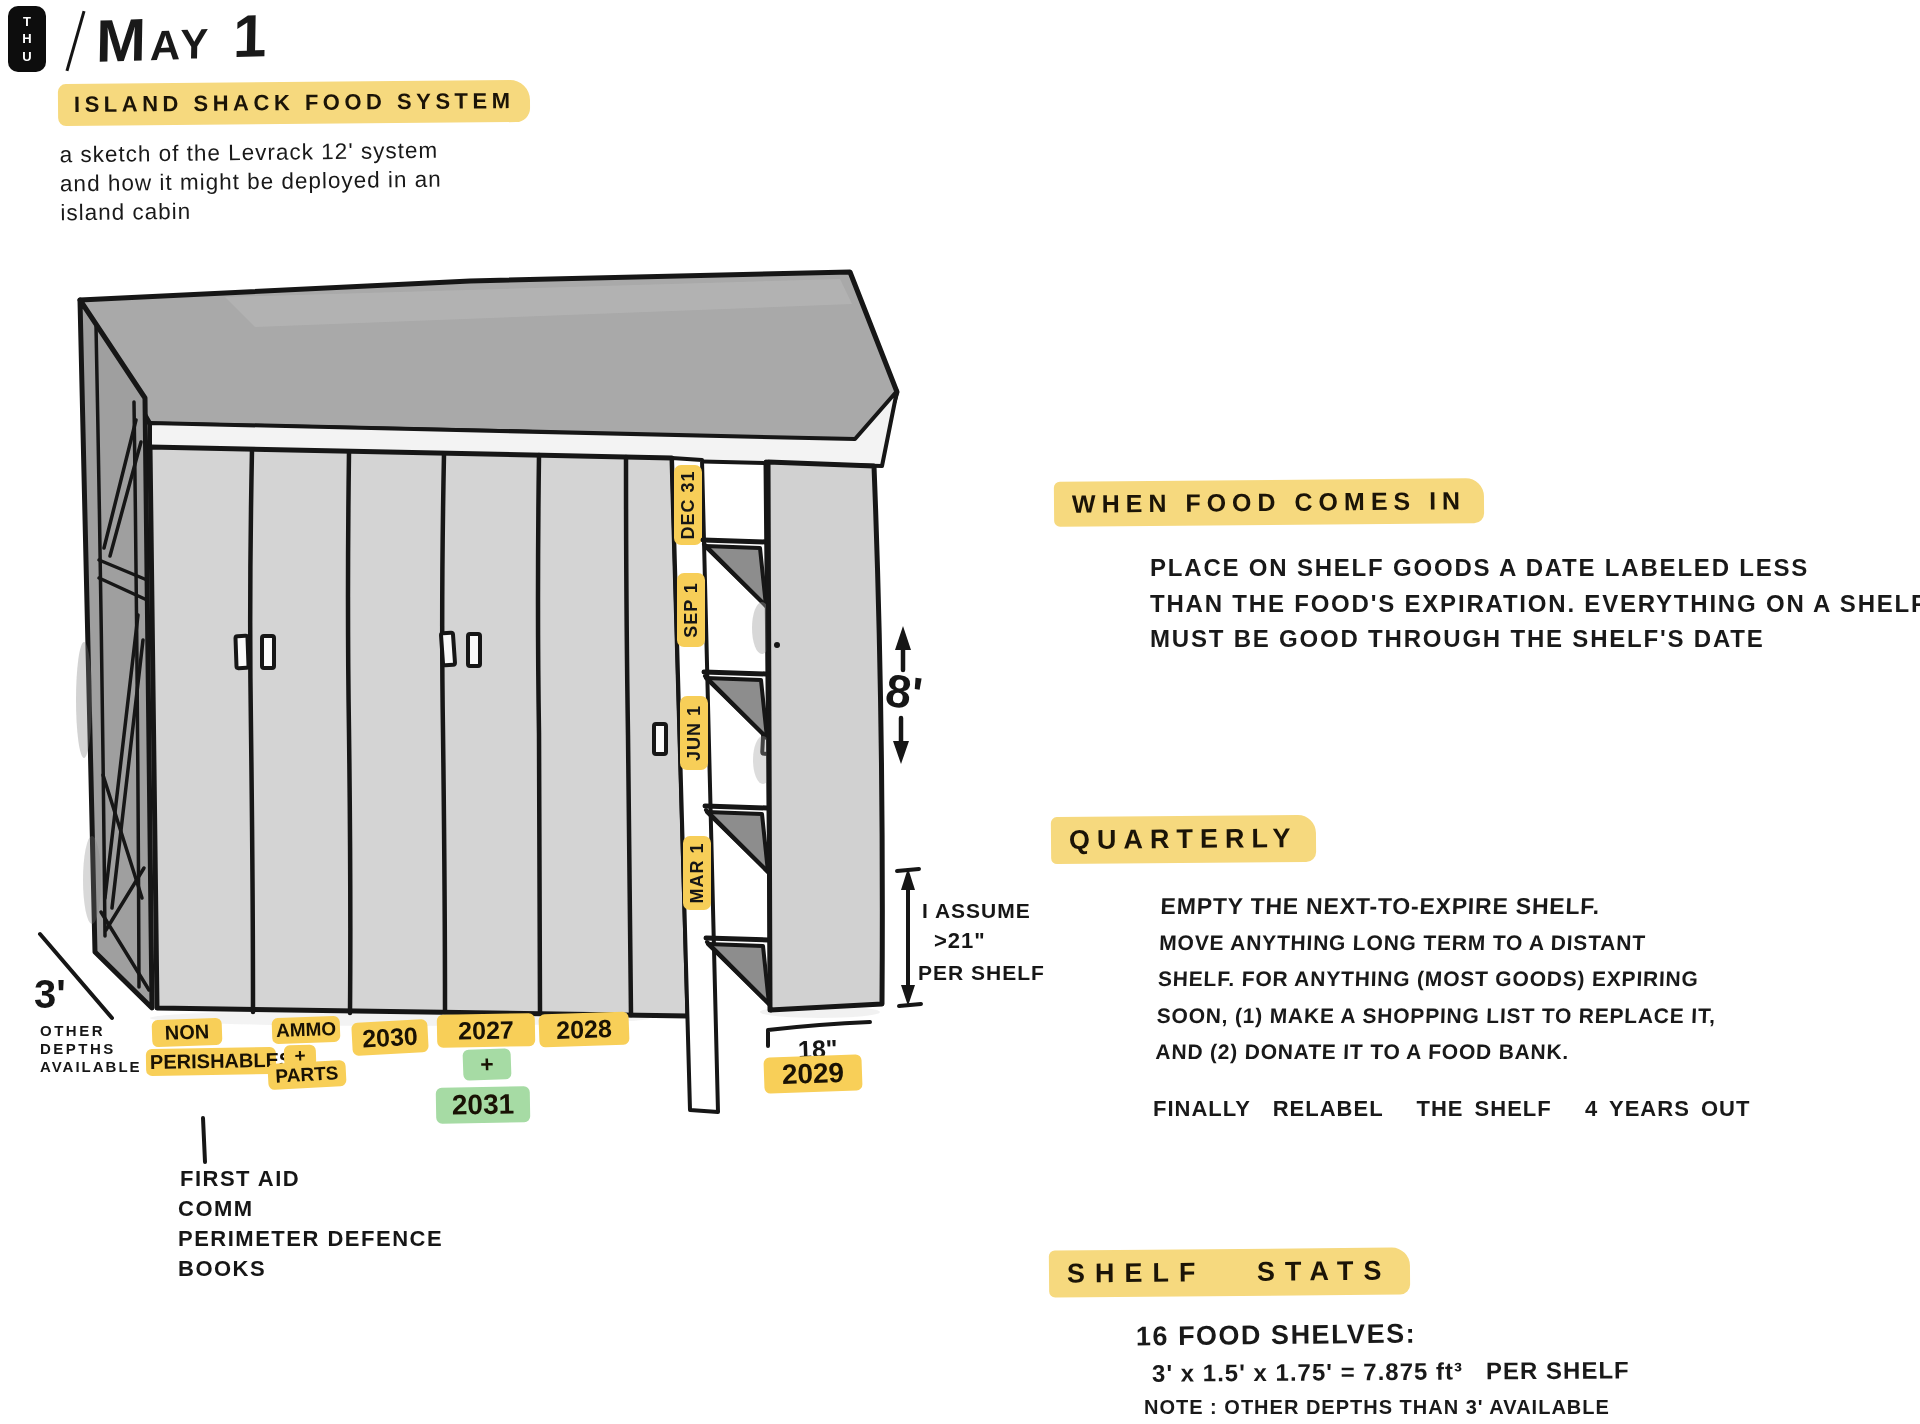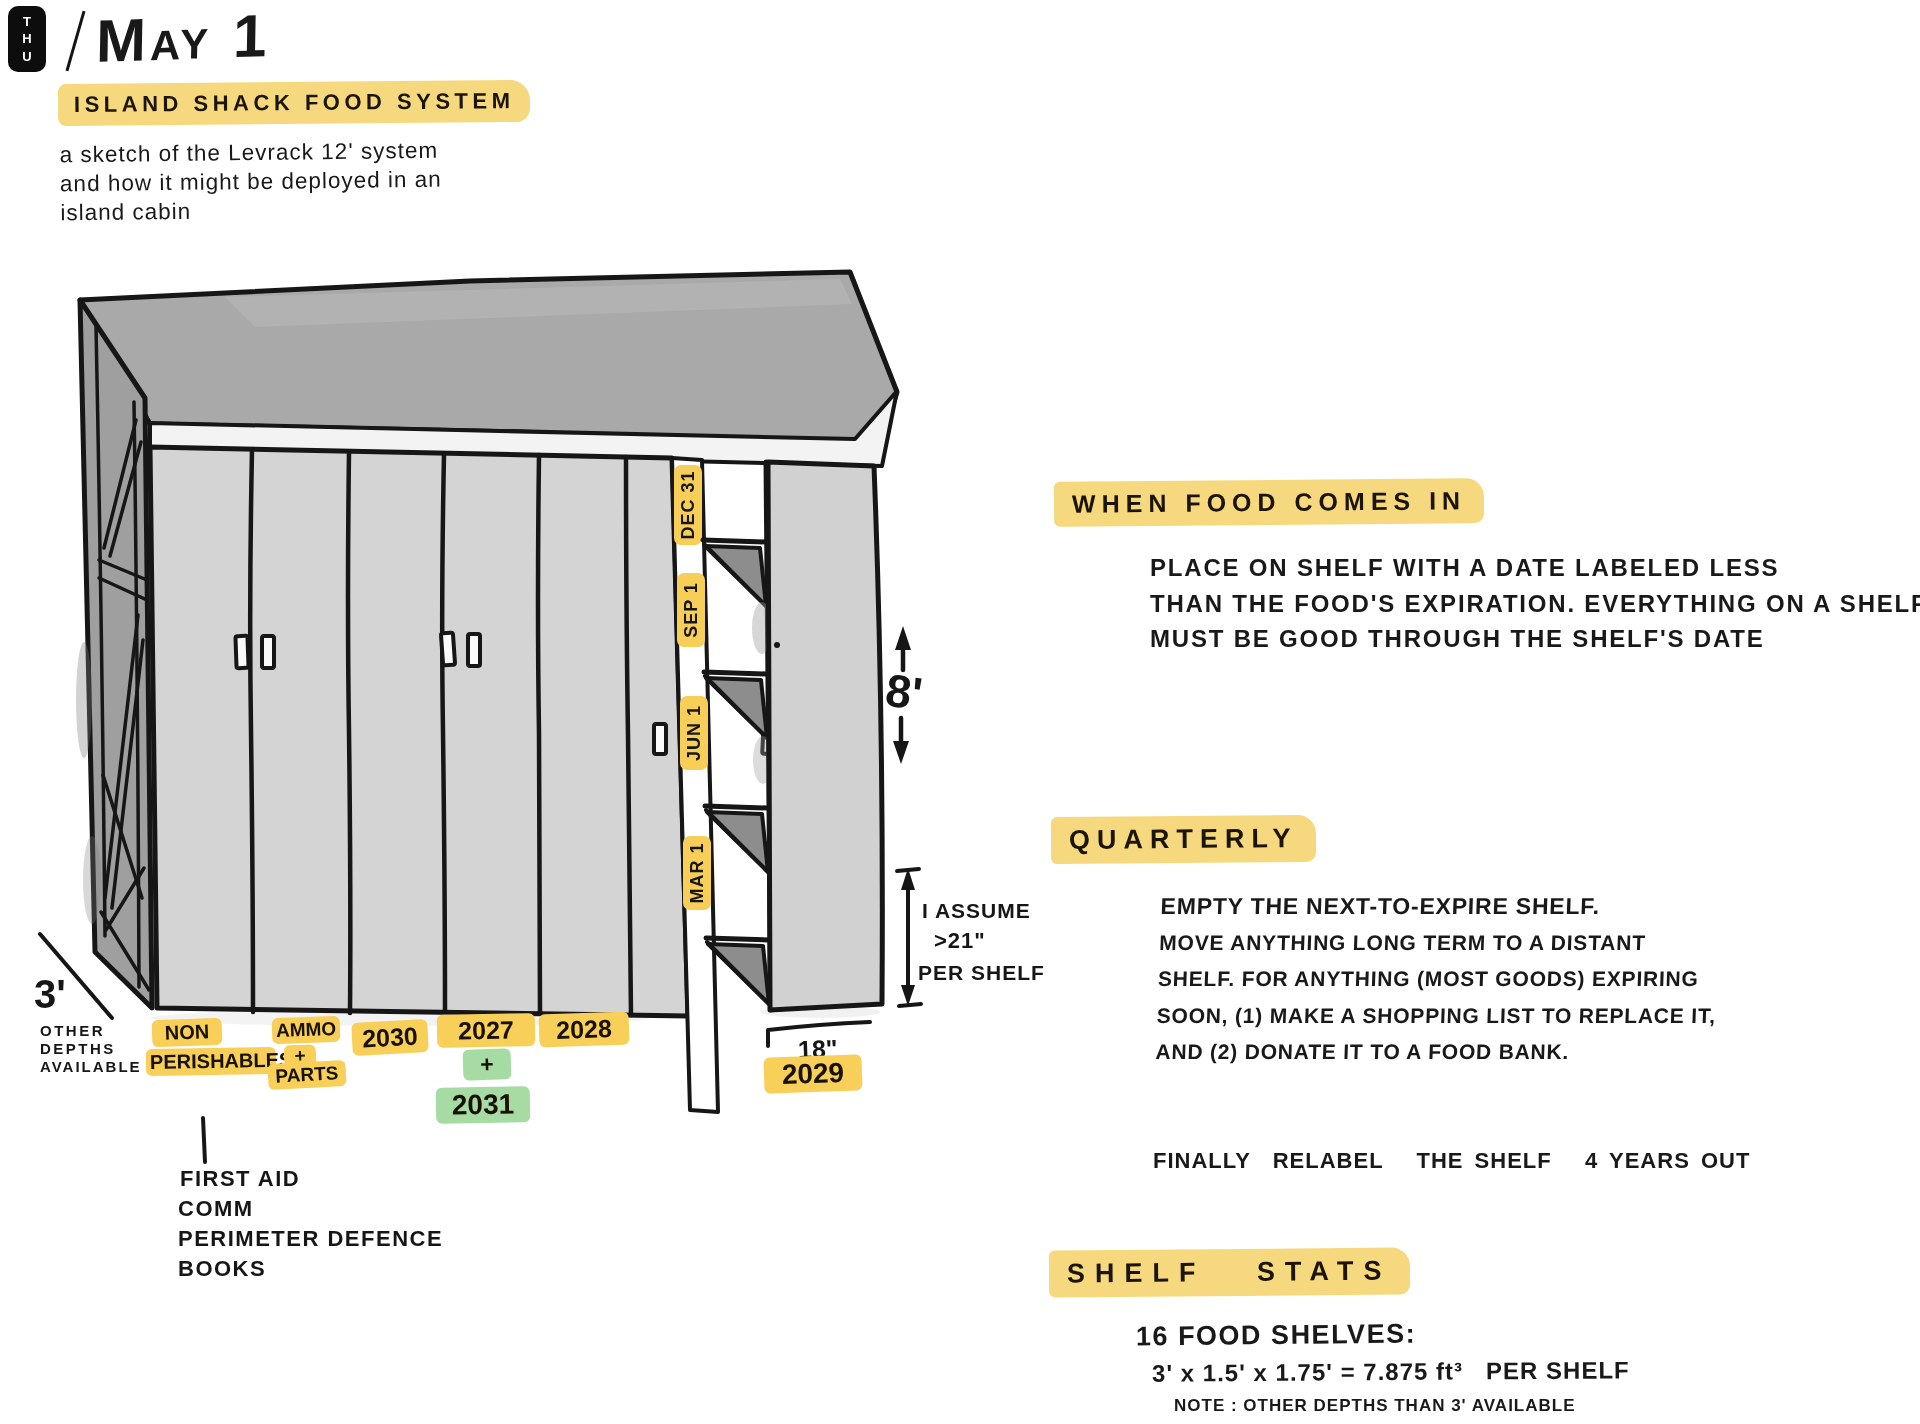--- a/index.html
+++ b/index.html
@@ -179,35 +179,35 @@
   <div class="abs tag" style="left:352px;top:1021px;width:68px;font-size:25px;transform:rotate(-3deg);">2030</div>
   <div class="abs tag" style="left:437px;top:1014px;width:90px;font-size:25px;transform:rotate(-1deg);">2027</div>
   <div class="abs tag green" style="left:463px;top:1049px;width:40px;font-size:23px;">+</div>
   <div class="abs tag green" style="left:436px;top:1087px;width:86px;font-size:28px;transform:rotate(-1deg);">2031</div>
   <div class="abs tag" style="left:539px;top:1013px;width:82px;font-size:25px;transform:rotate(-2deg);">2028</div>
   <div class="abs tag" style="left:764px;top:1056px;width:90px;font-size:28px;transform:rotate(-2deg);">2029</div>
 
   <div class="abs sec-head" style="left:1054px;top:480px;font-size:25px;letter-spacing:6px;">WHEN FOOD COMES IN</div>
 
   <div class="abs hand-par" style="left:1150px;top:550px;font-size:24px;letter-spacing:1.8px;line-height:35.5px;">
-    <div><span>PLACE ON SHELF WITH A DATE LABELED </span><span class="u">LESS</span></div>
+    <div><span>PLACE ON SHELF GOODS A DATE LABELED </span><span class="u">LESS</span></div>
     <div>THAN THE FOOD'S EXPIRATION. EVERYTHING ON A SHELF</div>
     <div>MUST BE GOOD THROUGH THE SHELF'S DATE</div>
   </div>
 
   <div class="abs sec-head" style="left:1051px;top:816px;font-size:27px;letter-spacing:7px;">QUARTERLY</div>
 
   <div class="abs hand-par" style="left:1158px;top:888px;font-size:21px;letter-spacing:.8px;line-height:36.5px;transform:skewX(-2deg);">
     <div style="font-size:23px;">EMPTY THE NEXT-TO-EXPIRE SHELF.</div>
     <div>MOVE ANYTHING LONG TERM TO A DISTANT</div>
     <div>SHELF. FOR ANYTHING (MOST GOODS) EXPIRING</div>
     <div>SOON, (1) MAKE A SHOPPING LIST TO REPLACE IT,</div>
     <div>AND (2) DONATE IT TO A FOOD BANK.</div>
   </div>
-  <div class="abs hand-line" style="left:1153px;top:1148px;font-size:22px;letter-spacing:1px;word-spacing:4px;">FINALLY  RELABEL   THE SHELF   4 YEARS OUT</div>
+  <div class="abs hand-line" style="left:1153px;top:1096px;font-size:22px;letter-spacing:1px;word-spacing:4px;">FINALLY  RELABEL   THE SHELF   4 YEARS OUT</div>
 
   <div class="abs sec-head" style="left:1049px;top:1249px;font-size:27px;letter-spacing:10px;word-spacing:34px;">SHELF STATS</div>
 
   <div class="abs hand-line" style="left:1136px;top:1320px;font-size:27px;letter-spacing:1.5px;transform:rotate(-.6deg);">16 FOOD SHELVES:</div>
   <div class="abs hand-line" style="left:1152px;top:1358px;font-size:24px;letter-spacing:1px;transform:rotate(-.4deg);">3' x 1.5' x 1.75' = 7.875 ft³   PER SHELF</div>
-  <div class="abs hand-line" style="left:1144px;top:1396px;font-size:17px;letter-spacing:1px;margin-left:30px;">NOTE : OTHER DEPTHS THAN 3' AVAILABLE</div>
+  <div class="abs hand-line" style="left:1144px;top:1396px;font-size:20px;letter-spacing:1px;">NOTE : OTHER DEPTHS THAN 3' AVAILABLE</div>
 
 </div>
 
 </body></html>

